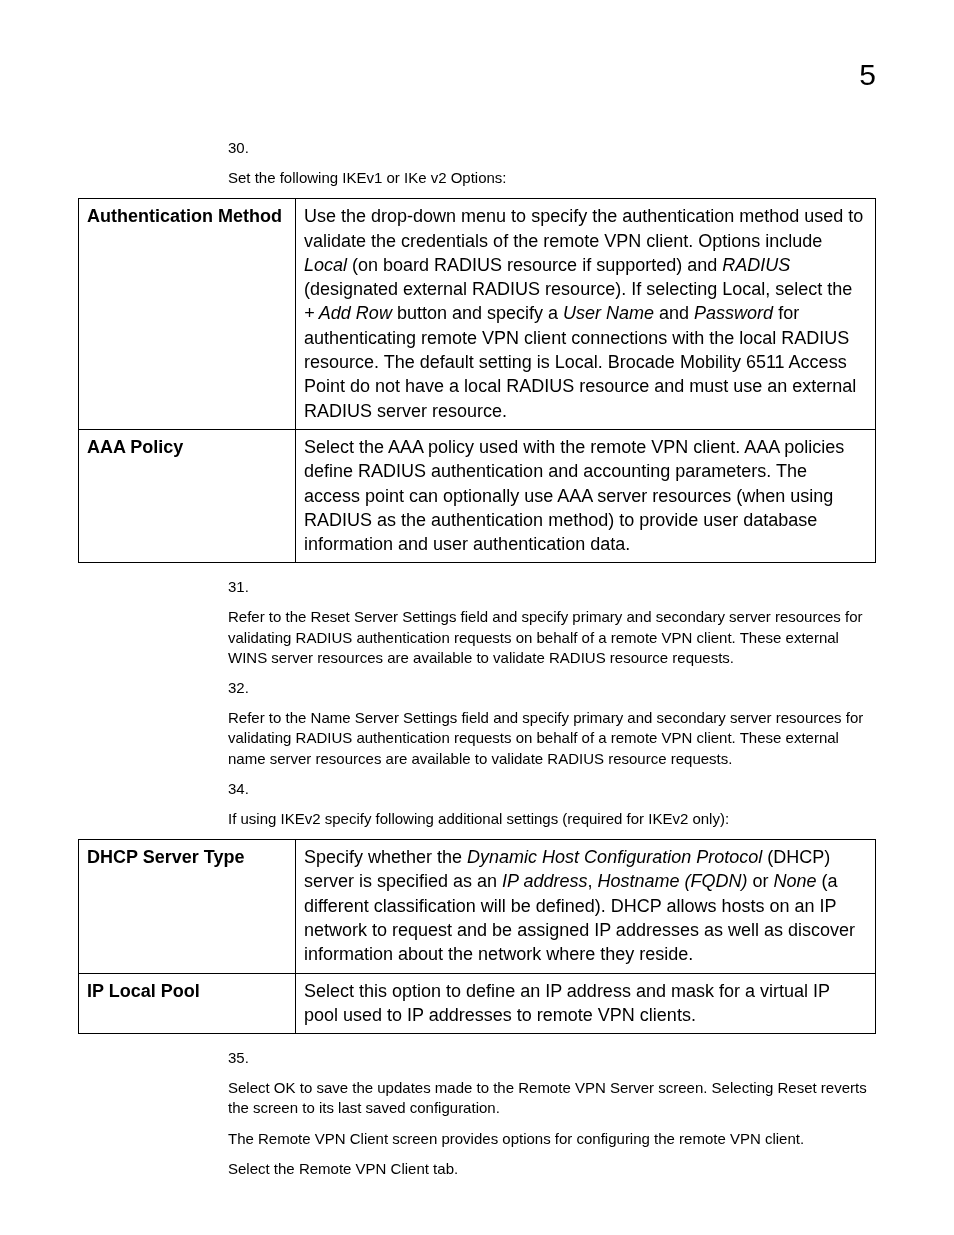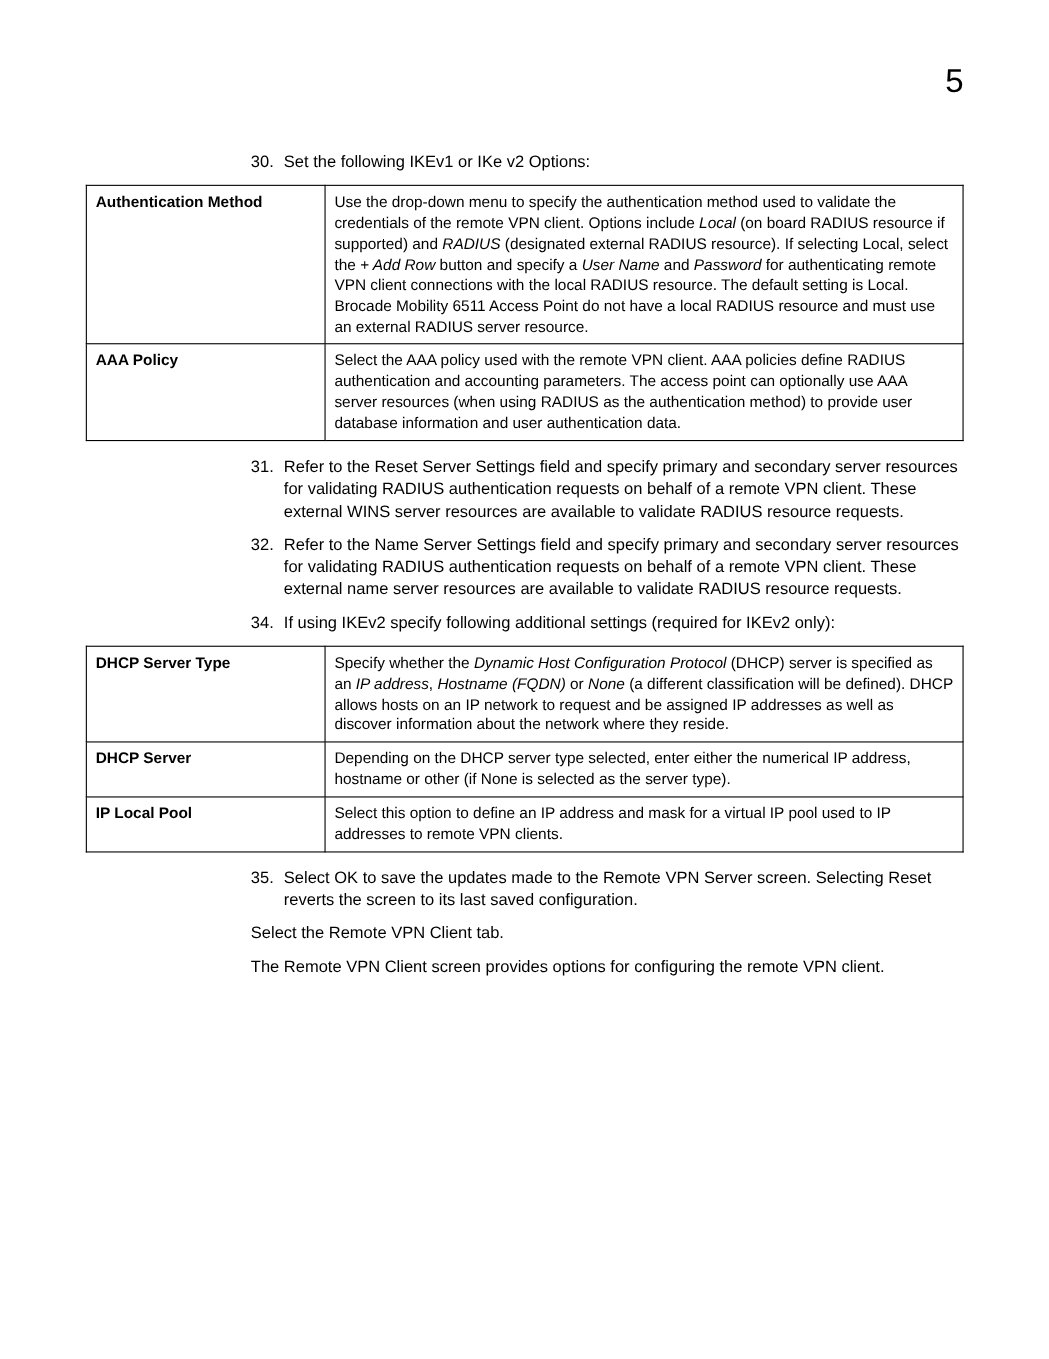--- a/index.html
+++ b/index.html
@@ -27,40 +27,41 @@
   }
   .indent-block {
     margin-left: 150px;
     margin-right: 0;
   }
   .numbered {
     display: flex;
     font-size: 15px;
     line-height: 1.35;
     margin-bottom: 10px;
+    flex-direction: column;
   }
   .numbered .num {
     width: 30px;
     flex: 0 0 30px;
   }
   .numbered .txt {
     flex: 1;
   }
   .plain-line {
     font-size: 15px;
     line-height: 1.35;
     margin-bottom: 10px;
     margin-left: 0;
   }
   table.def {
     border-collapse: collapse;
     width: 100%;
     margin-top: 6px;
     margin-bottom: 14px;
-    font-size: 14px;
+    font-size: 18px;
     line-height: 1.35;
   }
   table.def td {
     border: 1px solid #000;
     padding: 5px 8px 6px 8px;
     vertical-align: top;
   }
   table.def td.term {
     width: 200px;
     font-weight: 700;
@@ -126,40 +127,36 @@
 
   <table class="def">
     <tbody>
         <tr>
       <td class="term">DHCP Server Type</td>
       <td>
         <span>Specify whether the </span><span class="i">Dynamic Host Configuration Protocol</span><span> (DHCP) server is specified as an </span><span class="i">IP address</span><span>, </span><span class="i">Hostname (FQDN)</span><span> or </span><span class="i">None</span><span> (a different classification will be defined). DHCP allows hosts on an IP network to request and be assigned IP addresses as well as discover information about the network where they reside.</span>
       </td>
     </tr>
     <tr>
-      <td class="term">DHCP Server</td>
-      <td>Depending on the DHCP server type selected, enter either the numerical IP address, hostname or other (if None is selected as the server type).</td>
-    </tr>
-    <tr>
       <td class="term">IP Local Pool</td>
       <td>Select this option to define an IP address and mask for a virtual IP pool used to IP addresses to remote VPN clients.</td>
     </tr>
   </tbody>
     </table>
 
   <div class="indent-block">
     <div class="numbered">
       <div class="num">35.</div>
       <div class="txt">
         <span>Select </span><span class="b">OK</span><span> to save the updates made to the </span><span class="b">Remote VPN Server</span><span> screen. Selecting </span><span class="b">Reset</span><span> reverts the screen to its last saved configuration.</span>
       </div>
     </div>
 
     <div class="plain-line">
-      <span>Select the </span><span class="b">Remote VPN Client</span><span> tab.</span>
+      <span>The </span><span class="b">Remote VPN Client</span><span> screen provides options for configuring the remote VPN client.</span>
     </div>
 
     <div class="plain-line">
-      <span>The </span><span class="b">Remote VPN Client</span><span> screen provides options for configuring the remote VPN client.</span>
+      <span>Select the </span><span class="b">Remote VPN Client</span><span> tab.</span>
     </div>
   </div>
 
 </div>
 
 </body></html>

